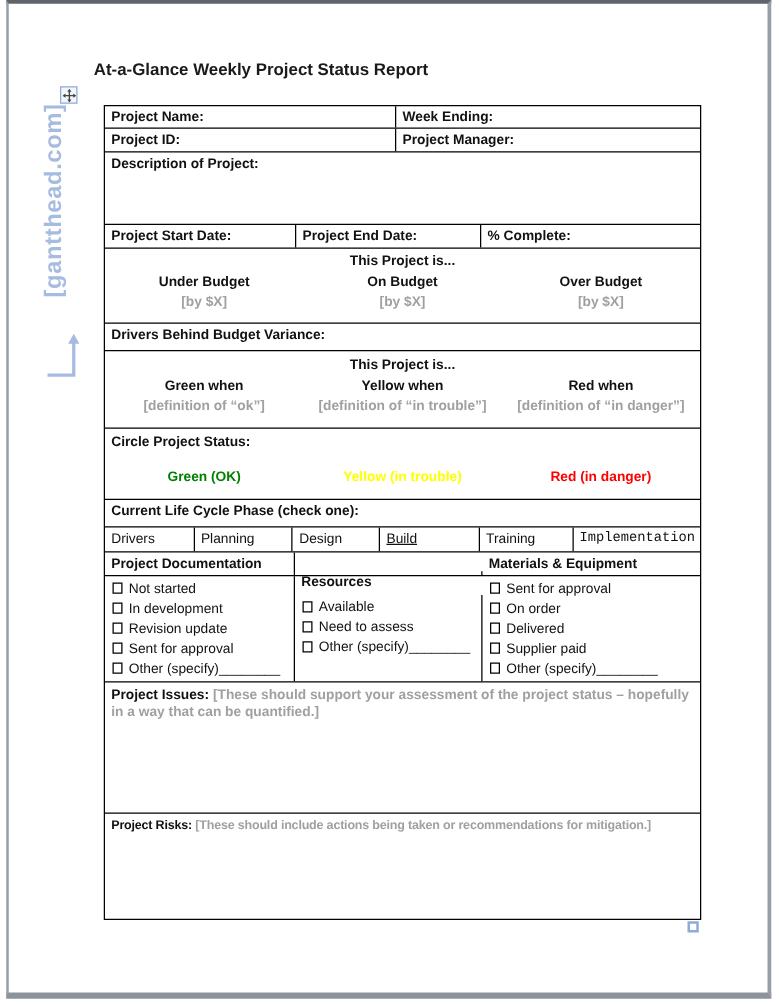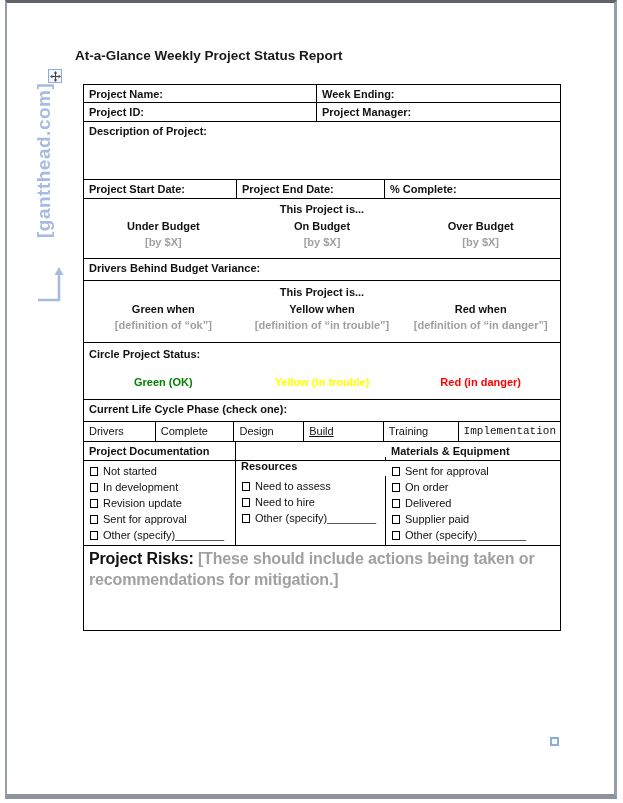--- a/index.html
+++ b/index.html
@@ -76,21 +76,21 @@
   .circle-opts { display: flex; margin-top: 14px; }
   .circle-opt { flex: 1; text-align: center; font-weight: bold; }
 
   .chk-col { padding: 3px 4px 0 6px; }
   .chk-line { height: 16px; white-space: nowrap; }
   .chk {
     display: inline-block; width: 8px; height: 9px;
     border: 1.4px solid #000; margin-right: 5px; vertical-align: -1px;
   }
   .note-cell { padding: 3px 6px 0 5px; }
-  .risks-note { font-size: 16px; letter-spacing: -0.15px; }
+  .risks-note { font-size: 10px; letter-spacing: -0.15px; }
   .hint-inline { color: #a0a0a0; font-weight: bold; }
 </style>
 </head>
 <body>
 
 <div class="page">
 
   <div class="logo-text">[gantthead.com]</div>
   <svg class="logo-arrow" width="30" height="40" viewBox="0 0 30 40">
     <polyline points="1,34 22,34 22,8" fill="none" stroke="#a6bbe0" stroke-width="2.6"></polyline>
@@ -200,21 +200,21 @@
     </div>
 
     <div class="t-row h-lcp">
       <div class="cell b" style="flex:1">
         <span>Current Life Cycle Phase (check one):</span>
       </div>
     </div>
 
     <div class="t-row h-phases">
       <div class="cell cell-br w-p1"><span>Drivers</span></div>
-      <div class="cell cell-br w-p2"><span>Complete</span></div>
+      <div class="cell cell-br w-p2"><span>Planning</span></div>
       <div class="cell cell-br w-p3"><span>Design</span></div>
       <div class="cell cell-br w-p4"><span>Build</span></div>
       <div class="cell cell-br w-p5"><span>Training</span></div>
       <div class="cell w-p6"><span>Implementation</span></div>
     </div>
 
     <div class="t-row h-heads">
       <div class="cell cell-br w-c1 b">Project Documentation</div>
       <div class="cell cell-br w-c2 b">Resources</div>
       <div class="cell w-c3 b">Materials &amp; Equipment</div>
@@ -222,33 +222,39 @@
 
     <div class="t-row h-checks">
       <div class="chk-col cell-br w-c1">
         <div class="chk-line"><span class="chk"></span><span>Not started</span></div>
         <div class="chk-line"><span class="chk"></span><span>In development</span></div>
         <div class="chk-line"><span class="chk"></span><span>Revision update</span></div>
         <div class="chk-line"><span class="chk"></span><span>Sent for approval</span></div>
         <div class="chk-line"><span class="chk"></span><span>Other (specify)________</span></div>
       </div>
       <div class="chk-col cell-br w-c2">
+        <div class="chk-line"><span class="chk"></span><span>Available</span></div>
         <div class="chk-line"><span class="chk"></span><span>Need to assess</span></div>
-        <div class="chk-line"><span class="chk"></span><span>Need to hire</span></div>
         <div class="chk-line"><span class="chk"></span><span>Other (specify)________</span></div>
       </div>
       <div class="chk-col w-c3">
         <div class="chk-line"><span class="chk"></span><span>Sent for approval</span></div>
         <div class="chk-line"><span class="chk"></span><span>On order</span></div>
         <div class="chk-line"><span class="chk"></span><span>Delivered</span></div>
         <div class="chk-line"><span class="chk"></span><span>Supplier paid</span></div>
         <div class="chk-line"><span class="chk"></span><span>Other (specify)________</span></div>
       </div>
     </div>
 
+    <div class="t-row h-issues">
+      <div class="note-cell" style="flex:1">
+        <span class="b">Project Issues:</span>
+        <span class="hint-inline">[These should support your assessment of the project status – hopefully in a way that can be quantified.]</span>
+      </div>
+    </div>
 
     <div class="t-row h-risks">
       <div class="note-cell risks-note" style="flex:1">
         <span class="b">Project Risks:</span>
         <span class="hint-inline">[These should include actions being taken or recommendations for mitigation.]</span>
       </div>
     </div>
 
   </div>
 

